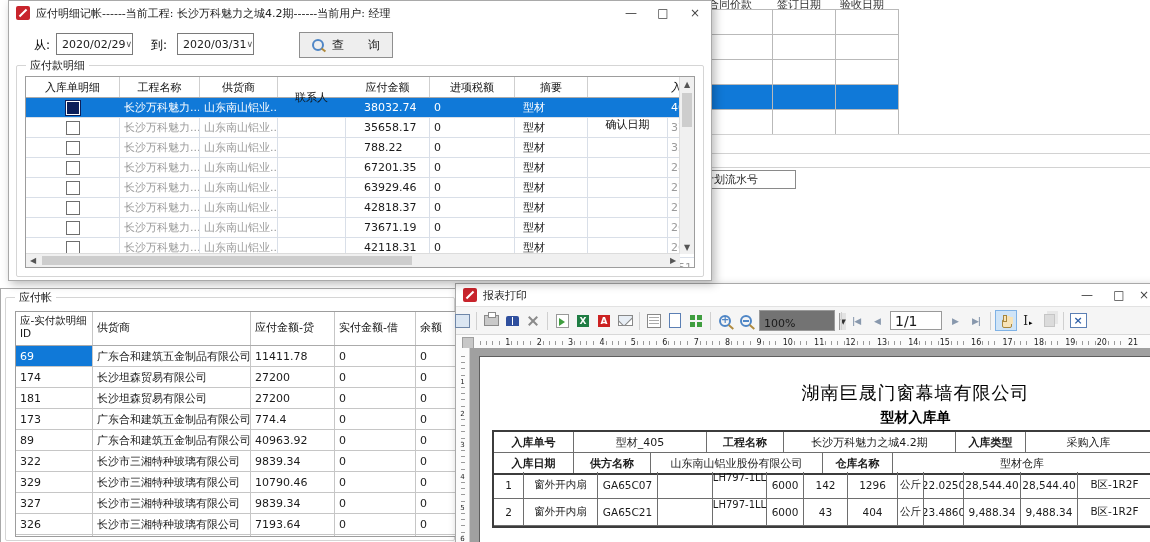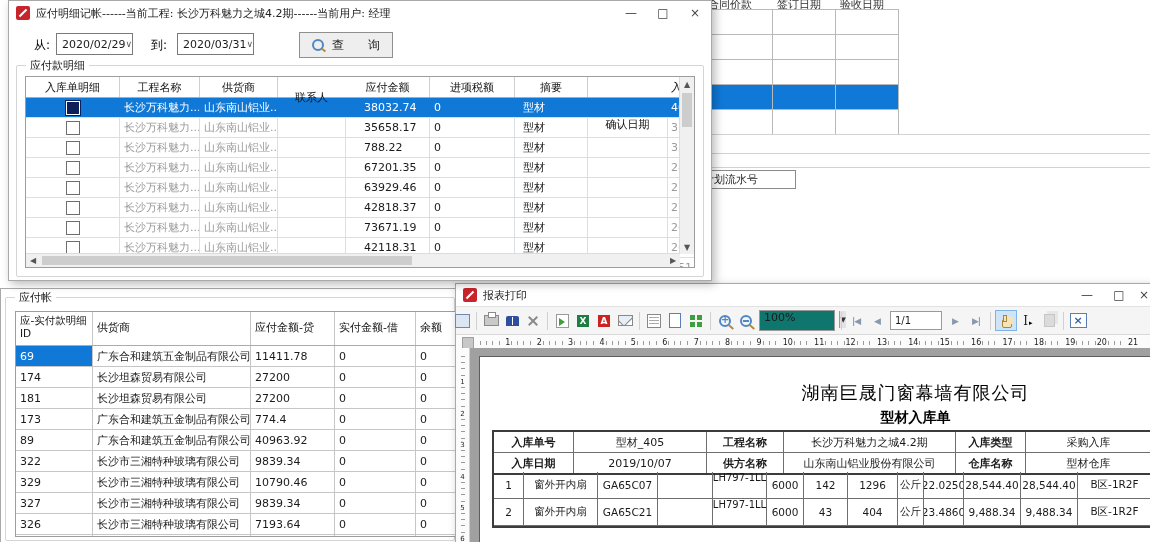--- a/index.html
+++ b/index.html
@@ -121,24 +121,24 @@
   .i-nav{color:#8898ad;font-size:9px;font-weight:bold;letter-spacing:-1px;}
   .i-hand{width:12px;height:12px;position:relative;}
   .i-hand::before{content:"";position:absolute;left:2px;top:4px;width:8px;height:7px;background:#f7e3b7;border:1px solid #a8863c;border-radius:2px;}
   .i-hand::after{content:"";position:absolute;left:3px;top:0px;width:2px;height:5px;background:#f7e3b7;border:1px solid #a8863c;
                  box-shadow:3px 1px 0 #f7e3b7,6px 2px 0 #f7e3b7;}
   .i-ibeam{font-family:"DejaVu Serif","Liberation Serif",serif;font-size:12px;color:#222;}
   .i-ibeam::after{content:"▸";font-size:7px;margin-left:1px;color:#000;}
   .i-copy{width:9px;height:11px;background:#bdbdbd;border:1px solid #8d8d8d;box-shadow:3px -3px 0 #d8d8d8;}
   .i-close{width:15px;height:13px;border:1px solid #5b7fb4;color:#2d5fa8;font-weight:bold;font-size:11px;
            display:flex;align-items:center;justify-content:center;background:#fff;}
-  .zoombox{width:74px;height:19px;border:1px solid #9a9a9a;background:#0f766e;display:flex;align-items:flex-start;margin:0 2px;flex:0 0 74px;gap:44px;}
+  .zoombox{width:74px;height:19px;border:1px solid #9a9a9a;background:#737373;display:flex;align-items:flex-end;margin:0 2px;flex:0 0 74px;gap:44px;}
   .zoombox .zval{flex:1;padding-left:4px;font-size:11px;}
   .zoombox .zbtn{width:15px;height:17px;background:#e3e3e3;border-left:1px solid #9a9a9a;display:flex;align-items:center;justify-content:center;font-size:7px;color:#333;}
-  .pagebox{width:46px;height:17px;border:1px solid #9a9a9a;background:#fff;display:flex;align-items:center;padding-left:4px;font-size:10px;flex:0 0 46px;margin:8px 2px;}
+  .pagebox{width:46px;height:17px;border:1px solid #9a9a9a;background:#fff;display:flex;align-items:center;padding-left:4px;font-size:14px;flex:0 0 46px;margin:8px 2px;}
   
   .ruler{height:15px;background:#fbfbfb;border-bottom:1px solid #cfcfcf;display:flex;align-items:center;overflow:hidden;position:relative;}
   .rthumb{position:absolute;left:6px;top:2px;width:10px;height:11px;background:#c7c7c7;border:1px solid #9f9f9f;}
   .rsegwrap{position:absolute;left:24px;top:0;bottom:0;display:flex;align-items:center;}
   .rseg{flex:0 0 31.4px;display:flex;align-items:center;justify-content:flex-end;font-size:8px;color:#222;
         background:repeating-linear-gradient(to right,#9a9a9a 0 1px,transparent 1px 6.2px) left center/100% 4px no-repeat;}
   .rseg i{font-style:normal;background:#fbfbfb;padding:0 1px;}
   
   .preview{position:absolute;left:0;right:0;top:64px;bottom:0;background:#a0a0a0;overflow:hidden;}
   .vruler{position:absolute;left:0;top:0;bottom:0;width:13px;background:#fbfbfb;border-right:1px solid #cfcfcf;z-index:3;}
@@ -501,21 +501,20 @@
             <div class="gc ric1">入库单号</div>
             <div class="gc ric2">型材_405</div>
             <div class="gc ric3">工程名称</div>
             <div class="gc ric4">长沙万科魅力之城4.2期</div>
             <div class="gc ric5">入库类型</div>
             <div class="gc ric6">采购入库</div>
           </div>
 
           <div class="ri-row">
             <div class="gc ric1">入库日期</div>
-            <div class="gc ric2">2019/10/07</div>
             <div class="gc ric3">供方名称</div>
             <div class="gc ric4">山东南山铝业股份有限公司</div>
             <div class="gc ric5">仓库名称</div>
             <div class="gc ric6">型材仓库</div>
           </div>
         </div>
       <div class="rpt-detail">
         <div>
 
             <div class="rd-row">

